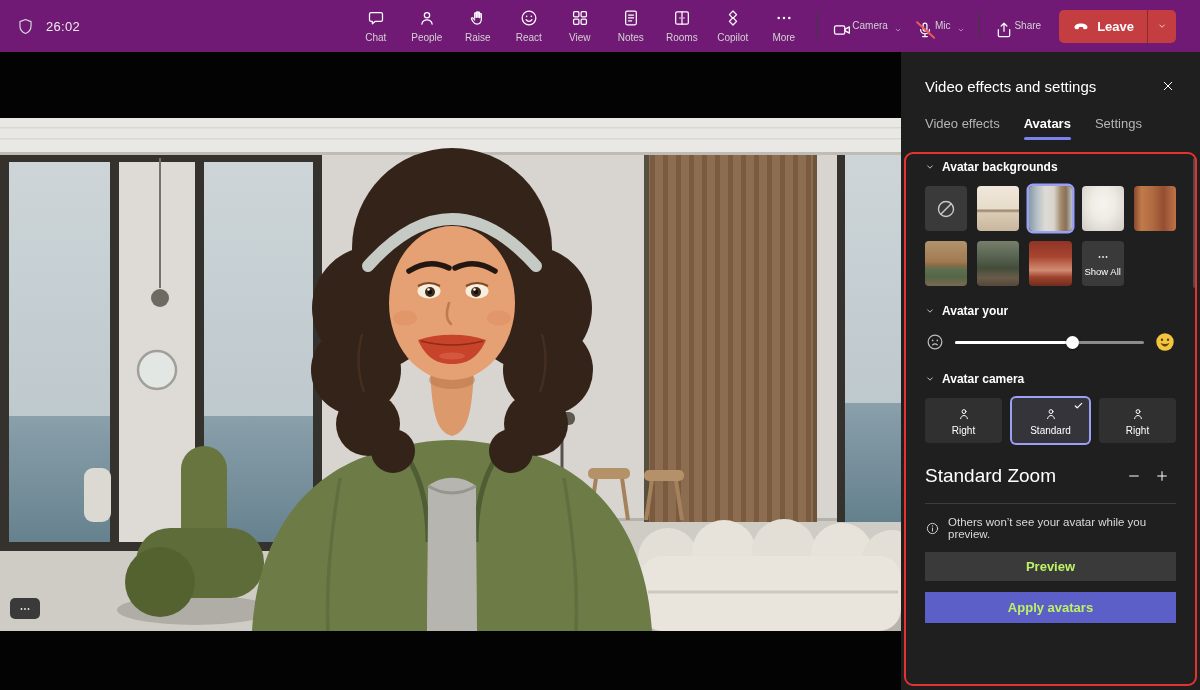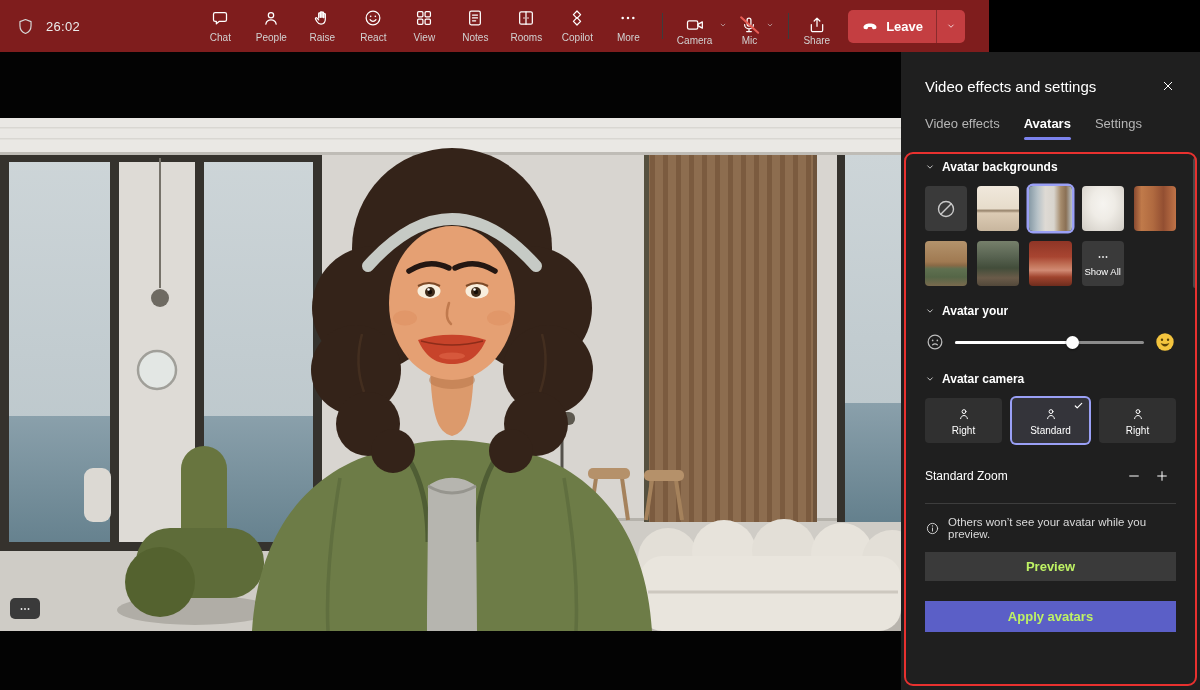--- a/index.html
+++ b/index.html
@@ -2,30 +2,30 @@
 <html style="--accent: #5b5fc7; --accent-light: #9aa0f6; --underline: #7c83ee; --leave-red: #c43e41; --highlight-red: #e8312f; --mute-red: #e85d55;"><head>
 <meta charset="utf-8">
 <style>
   *{box-sizing:border-box;margin:0;padding:0}
   html,body{background:#000}
   body{font-family:"Liberation Sans",sans-serif;-webkit-font-smoothing:antialiased}
   button{font-family:"Liberation Sans",sans-serif;cursor:pointer}
   .app{position:relative;width:1200px;height:690px;background:#000;overflow:hidden;color:#fff}
 
   
-  .topbar{position:absolute;left:0;top:0;width:989px;height:52px;background:#7f1d1d;display:flex;align-items:center}
+  .topbar{position:absolute;left:0;top:0;width:1200px;height:52px;background:#701a75;display:flex;align-items:center}
   .tb-left{display:flex;align-items:center;gap:11px;margin-left:16px}
   .timer{font-size:13px;color:#ececec;letter-spacing:.3px}
   .tb-nav{display:flex;margin-left:auto}
   .nav-item{display:flex;flex-direction:column;align-items:center;gap:4px;width:51px;height:52px;padding-top:8px;background:none;border:none;color:#fff}
   .nav-label,.device-label{font-size:10px;color:#d2d2d2;white-space:nowrap}
   .vsep{width:1px;height:26px;background:#3c3c3c;margin:0 8px;align-self:center;flex:0 0 1px}
   .tb-devices{display:flex;align-items:stretch}
   .device{display:flex;align-items:flex-start;margin:0 3px}
-  .device-main{display:flex;flex-direction:column;align-items:center;gap:0;padding:8px 3px 0;background:none;border:none;color:#fff}
+  .device-main{display:flex;flex-direction:row;align-items:flex-start;gap:0;padding:8px 3px 0;background:none;border:none;color:#fff}
   .device-chev{background:none;border:none;color:#cfcfcf;padding:0;margin-top:13px;width:15px;display:flex;justify-content:center}
   .iw{position:relative}
   .iw.muted::after{content:"";position:absolute;left:-2px;top:9px;width:25px;height:2.4px;background:var(--mute-red,#e85d55);transform:rotate(42deg);border-radius:2px}
   .leave-group{display:flex;height:33px;border-radius:5px;overflow:hidden;margin:0 24px 0 12px;align-self:center}
   .leave-btn{display:flex;align-items:center;gap:7px;background:var(--leave-red,#c43e41);border:none;color:#fff;font-size:13px;font-weight:700;padding:0 13px}
   .leave-chev{width:29px;background:var(--leave-red,#c43e41);border:none;border-left:1px solid rgba(0,0,0,.3);color:#fff;display:flex;align-items:center;justify-content:center}
 
   
   .icon{display:inline-flex;width:20px;height:20px;color:#fff;flex:0 0 auto}
   .icon svg{width:100%;height:100%}
@@ -73,27 +73,27 @@
   .mood-row{display:flex;align-items:center;gap:10px;height:24px;margin:0}
   .slider{flex:1;height:16px;position:relative}
   .slider-track{position:absolute;left:0;right:0;top:6.5px;height:3.5px;border-radius:2px;background:#8c8c8c;overflow:hidden}
   .slider-fill{height:100%;background:#ffffff;width:50%}
   .slider-thumb{position:absolute;top:1.5px;width:13px;height:13px;border-radius:50%;background:#fff;box-shadow:0 1px 2px rgba(0,0,0,.5)}
   .cam-grid{display:grid;grid-template-columns:repeat(3,1fr);gap:10px}
   .cam-btn{height:45px;border-radius:4px;border:none;background:#303030;color:#fff;display:flex;flex-direction:column;align-items:center;justify-content:center;gap:3px;font-size:10px;position:relative}
   .cam-btn.selected{box-shadow:0 0 0 2px var(--accent-light,#9aa0f6);background:#34343a}
   .cam-check{position:absolute;top:2px;right:5px;width:11px;height:11px;color:#fff}
   .zoom-row{display:flex;align-items:center;height:30px;margin-top:18px}
-  .zoom-label{flex:1;font-size:12px;color:#fff}
+  .zoom-label{flex:1;font-size:19px;color:#fff}
   .zoom-btn{width:28px;height:28px;background:none;border:none;color:#fff;display:flex;align-items:center;justify-content:center}
   .divider{height:1px;background:#3d3d3d;margin-top:12px}
   .notice{display:flex;align-items:center;gap:8px;font-size:11.5px;color:#dadada;margin:12px 0 0}
   .panel-btn{width:100%;height:29px;border:none;border-radius:0;color:#bef264;font-size:13px;font-weight:700}
   .preview-btn{background:#3a3a3a;margin-top:12px}
-  .apply-btn{background:var(--accent,#5b5fc7);height:31px;margin-top:20px}
+  .apply-btn{background:var(--accent,#5b5fc7);height:31px;margin-top:11px}
   .panel-scroll{position:absolute;right:3px;top:106px;width:4px;height:130px;border-radius:2px;background:#6d6d6d;opacity:.55}
 
   
   .highlight{position:absolute;left:904px;top:152px;width:293px;height:534px;border:2.5px solid var(--highlight-red,#e8312f);border-radius:9px;pointer-events:none;z-index:40}
 </style>
 </head>
 <body>
 
 <div class="app">
 

